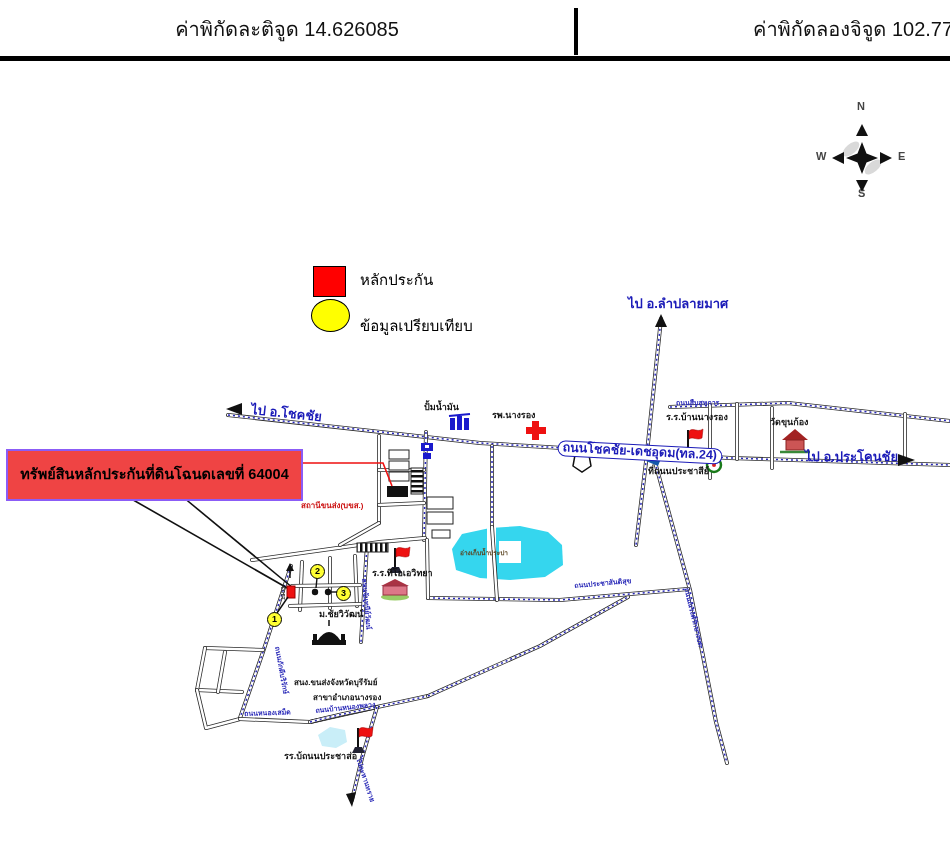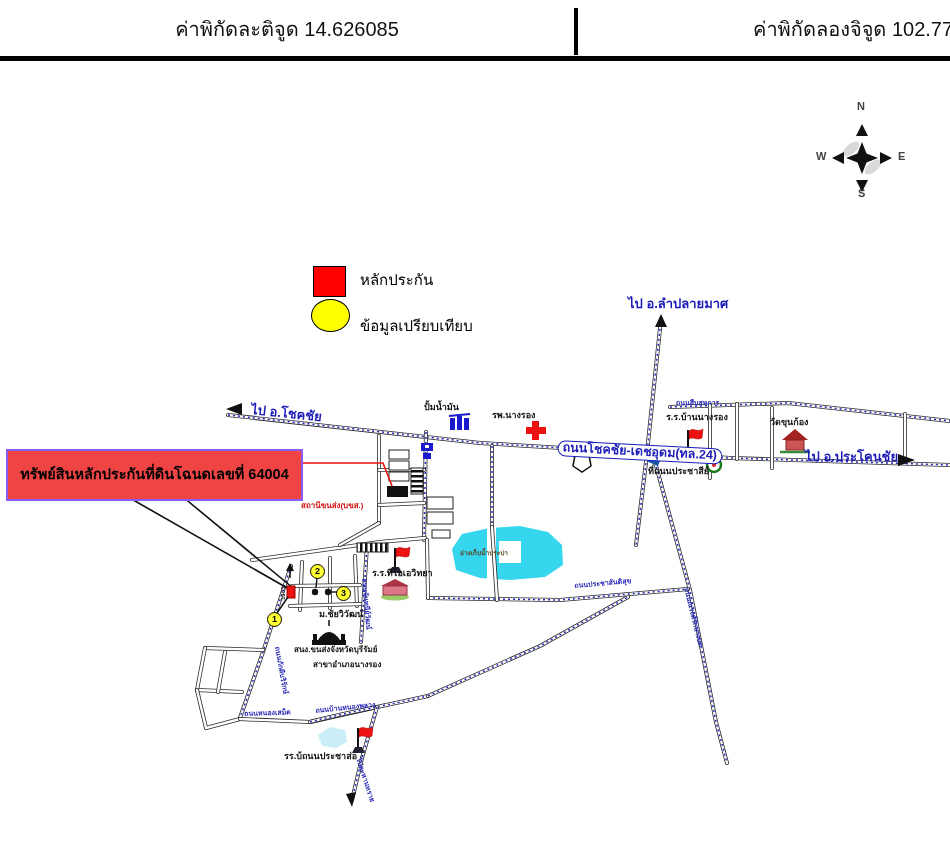--- a/index.html
+++ b/index.html
@@ -1,21 +1,21 @@
 <!DOCTYPE html>
 <html><head>
 <meta charset="utf-8">
 <style>
   html,body{margin:0;padding:0;background:#fff;}
   .page{position:relative;width:950px;height:857px;background:#fff;overflow:hidden;
         font-family:"Liberation Sans", sans-serif;color:#000;padding-left:10px;}
   .lbl{position:absolute;white-space:nowrap;line-height:1.1;}
   .hdr{font-size:20px;color:#111;}
   .black-sm{font-size:9px;font-weight:bold;color:#111;}
-  .black-xs{font-size:8px;font-weight:bold;color:#111;}
+  .black-xs{font-size:8px;font-weight:bold;color:#111;margin-top:33px;}
   .blue-big{font-size:13px;font-weight:bold;color:#1b1bb8;}
   .blue-sm{font-size:7px;font-weight:bold;color:#2a2ab8;}
   .red-sm{font-size:8px;font-weight:bold;color:#cc1111;}
   .compass-letter{font-size:11px;color:#444;font-weight:bold;}
   .hdr-divider{position:absolute;left:574px;top:8px;width:4px;height:47px;background:#000;}
   .hdr-rule{position:absolute;left:0;top:56px;width:950px;height:5px;background:#000;}
   .legend-square{position:absolute;left:313px;top:266px;width:31px;height:29px;background:#ff0000;border:1.5px solid #000;}
   .legend-circle{position:absolute;left:311px;top:299px;width:37px;height:31px;background:#ffff00;border:1.5px solid #000;border-radius:50%;}
   .callout{position:absolute;left:6px;top:449px;width:293px;height:48px;border:2px solid #8b5cf6;background:#ef4444;
            display:flex;flex-direction:column;justify-content:center;align-items:center;z-index:5;}

